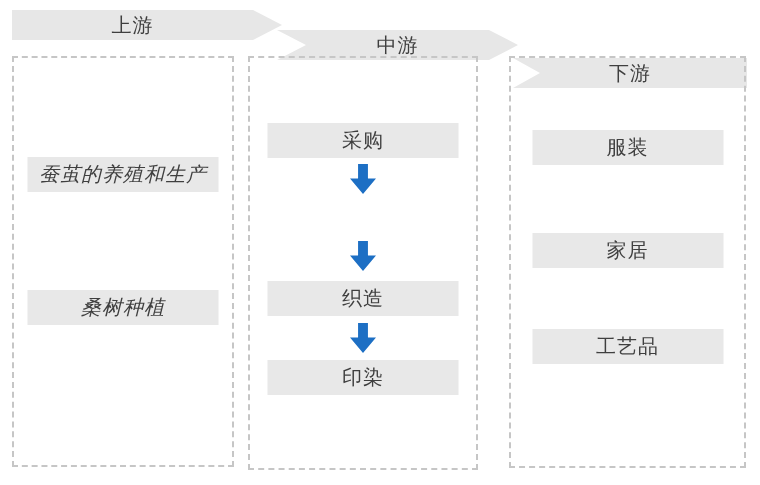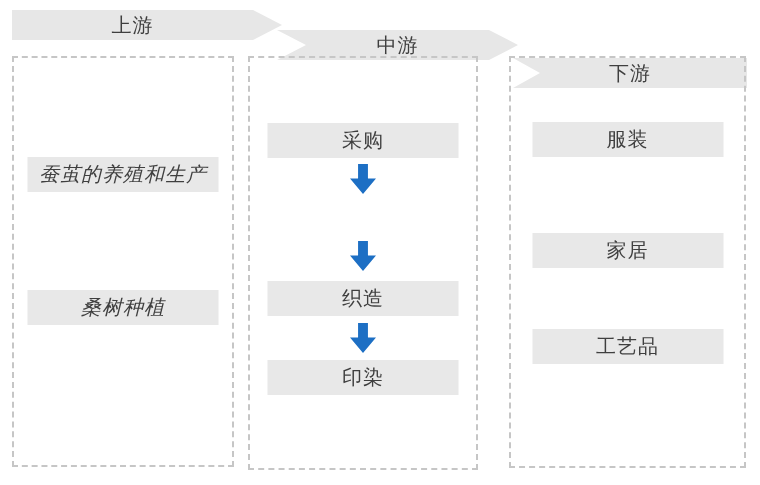--- a/index.html
+++ b/index.html
@@ -107,18 +107,18 @@
   <div class="col col-2">
     <div class="node" style="top:65px">采购</div>
     <div class="arrow" style="top:106px"></div>
     <div class="arrow" style="top:183px"></div>
     <div class="node" style="top:223px">织造</div>
     <div class="arrow" style="top:265px"></div>
     <div class="node" style="top:302px">印染</div>
   </div>
 
   <div class="col col-3">
-    <div class="node" style="top:64px">服装</div>
+    <div class="node" style="top:72px">服装</div>
     <div class="node" style="top:175px">家居</div>
     <div class="node" style="top:271px">工艺品</div>
   </div>
 
 </div>
 
 </body></html>

